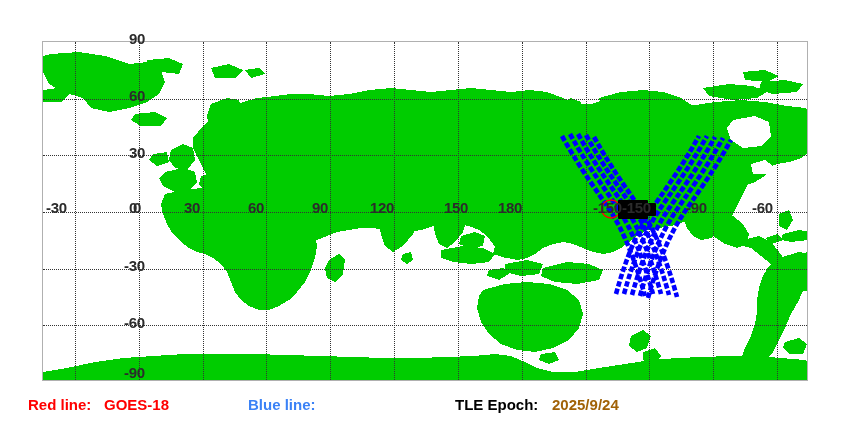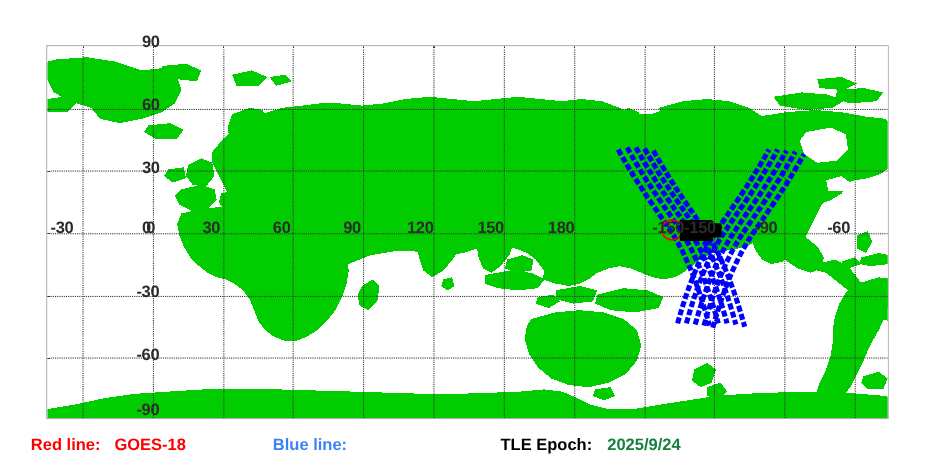--- a/index.html
+++ b/index.html
@@ -33,21 +33,21 @@
   #legend{
     position:absolute;left:0;top:392px;width:846px;height:26px;
     font-family:"Liberation Sans",sans-serif;font-size:15px;font-weight:bold;
   }
   #legend span{position:absolute;white-space:nowrap;line-height:26px;}
   .lg-red-label{left:28px;color:#ff0000;}
   .lg-red-value{left:104px;color:#ff0000;}
   .lg-blue-label{left:248px;color:#3b82f6;}
   .lg-blue-value{left:329px;color:#0000ff;}
   .lg-epoch-label{left:455px;color:#000000;}
-  .lg-epoch-value{left:552px;color:#15803d;}
+  .lg-epoch-value{left:552px;color:#a16207;}
 </style>
 </head>
 <body>
 
 <div id="root">
 
   <div id="map-frame">
 
     <svg id="map-svg" viewBox="0 0 766 340" preserveAspectRatio="none">
       <rect x="0" y="0" width="766" height="340" fill="#ffffff"></rect>
@@ -226,21 +226,21 @@
       </g>
     </svg>
   </div>
 
   <span class="axis-label lon-label" style="left:46px;">-30</span>
   <span class="axis-label lon-label" style="left:129px;">0</span>
   <span class="axis-label lon-label" style="left:184px;">30</span>
   <span class="axis-label lon-label" style="left:248px;">60</span>
   <span class="axis-label lon-label" style="left:312px;">90</span>
   <span class="axis-label lon-label" style="left:370px;">120</span>
-  <span class="axis-label lon-label" style="left:434px;">150</span>
+  <span class="axis-label lon-label" style="left:444px;">150</span>
   <span class="axis-label lon-label" style="left:498px;">180</span>
   <span class="axis-label lon-label" style="left:556px;margin-left:37px;">-150</span>
   <span class="axis-label lon-label" style="left:622px;">-150</span>
   <span class="axis-label lon-label" style="left:686px;">-90</span>
   <span class="axis-label lon-label" style="left:752px;">-60</span>
 
   <span class="axis-label lat-label" style="left:129px;top:31px;">90</span>
   <span class="axis-label lat-label" style="left:129px;top:88px;">60</span>
   <span class="axis-label lat-label" style="left:129px;top:145px;">30</span>
   <span class="axis-label lat-label" style="left:133px;top:200px;">0</span>

